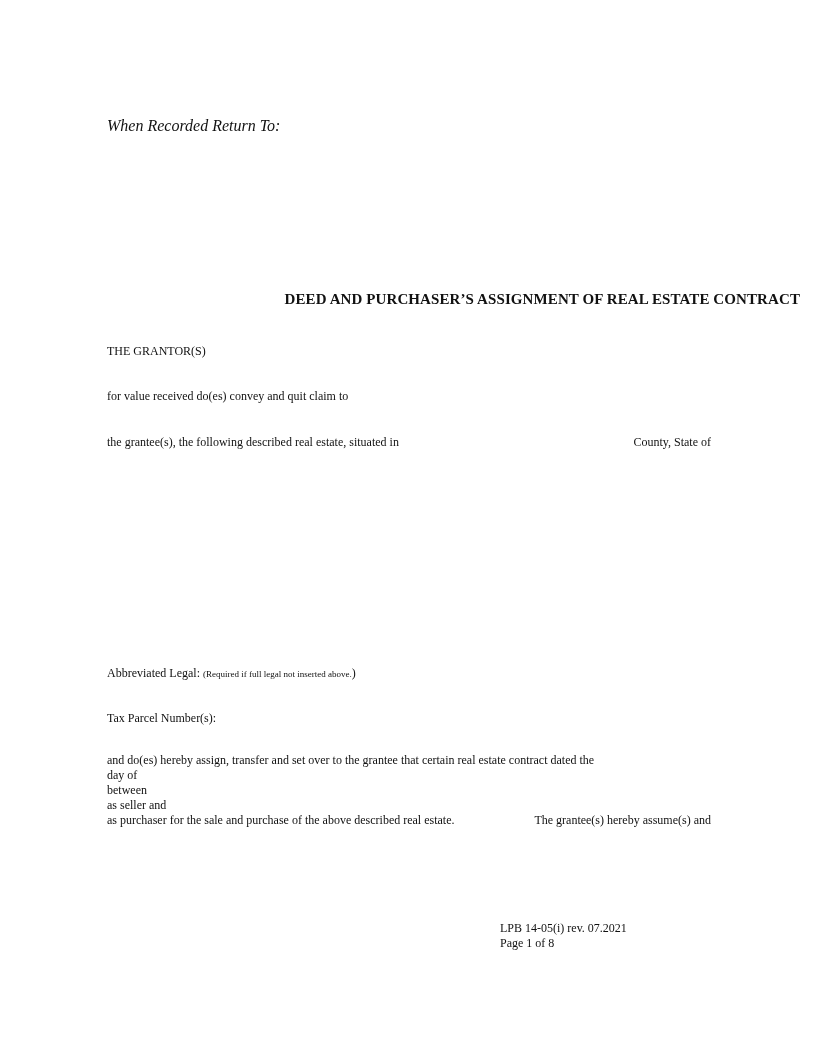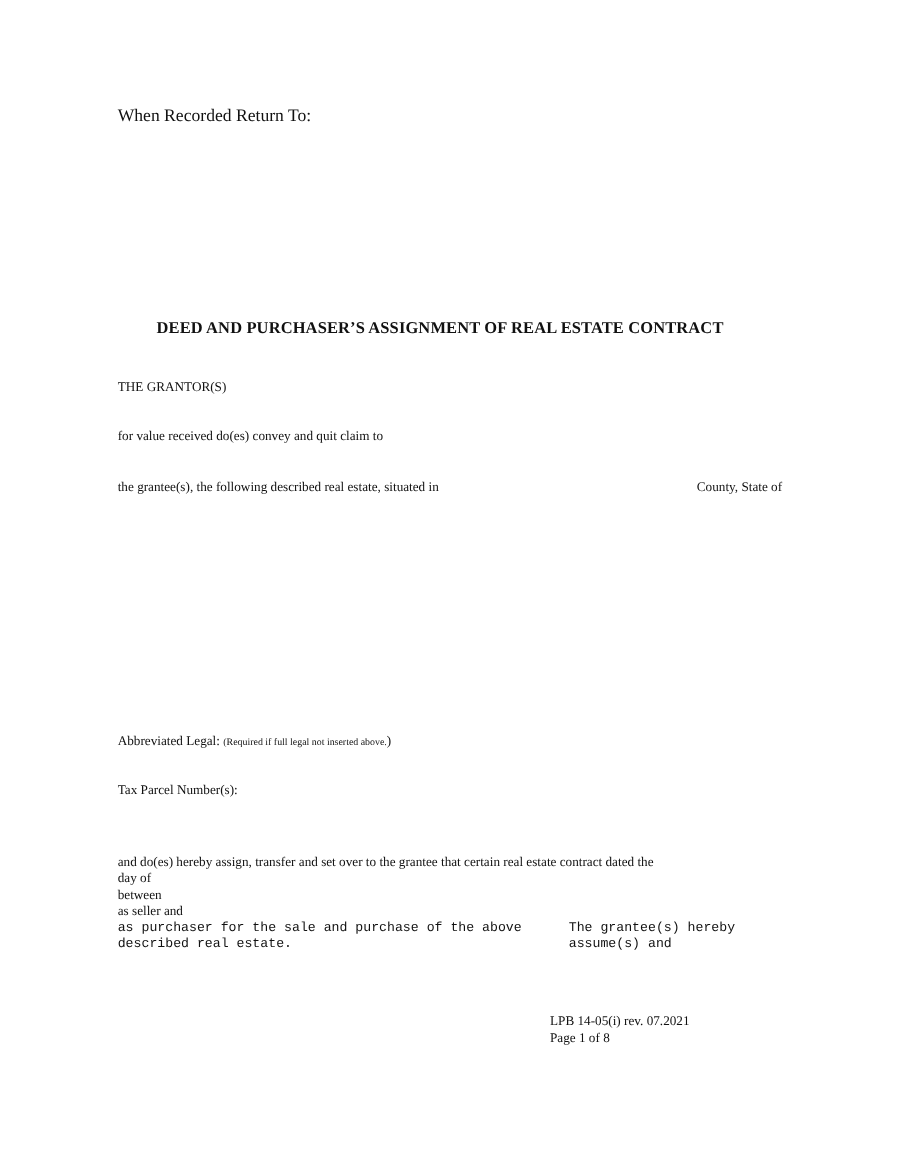--- a/index.html
+++ b/index.html
@@ -2,33 +2,33 @@
 <html><head>
   <meta charset="utf-8">
   <style>
     html, body { margin: 0; padding: 0; background: #ffffff; }
     body {
       width: 816px; height: 1056px; position: relative; overflow: hidden;
       font-family: "Liberation Serif", "DejaVu Serif", serif;
       color: #111111;
     }
     .abs { position: absolute; }
-    .recorded { left: 107px; top: 97px; font-size: 16px; }
-    .title { left: 0; width: 800px; top: 291px; text-align: center; font-size: 15px; font-weight: bold; letter-spacing: 0.1px; }
+    .recorded { left: 107px; top: 117px; font-size: 16px; font-style: italic; }
+    .title { left: 0; width: 800px; top: 291px; text-align: right; font-size: 15px; font-weight: bold; letter-spacing: 0.1px; }
     .body-text { font-size: 12px; line-height: 15px; }
     .grantor { left: 107px; top: 344px; }
     .convey { left: 107px; top: 389px; }
     .situated { left: 107px; top: 435px; width: 604px; }
     .situated .row { display: flex; justify-content: space-between; }
     .abbrev { left: 107px; top: 666px; }
     .abbrev .small { font-size: 9px; margin-top: 47px; }
     .tax { left: 107px; top: 711px; }
-    .assign { left: 107px; top: 776px; width: 604px; }
+    .assign { left: 107px; top: 753px; width: 604px; }
     .assign .line { display: block; white-space: nowrap; }
-    .assign .justify { display: flex; justify-content: center; font-family: Liberation Mono, monospace; }
+    .assign .justify { display: flex; justify-content: space-between; }
     .footer { left: 500px; width: 211px; top: 921px; text-align: left; font-size: 12px; line-height: 15px; }
   </style>
 </head>
 <body>
 
 <div class="abs recorded">When Recorded Return To:</div>
 
 <div class="abs title">DEED AND PURCHASER’S ASSIGNMENT OF REAL ESTATE CONTRACT</div>
 
 <div class="abs body-text grantor">THE GRANTOR(S)</div>

